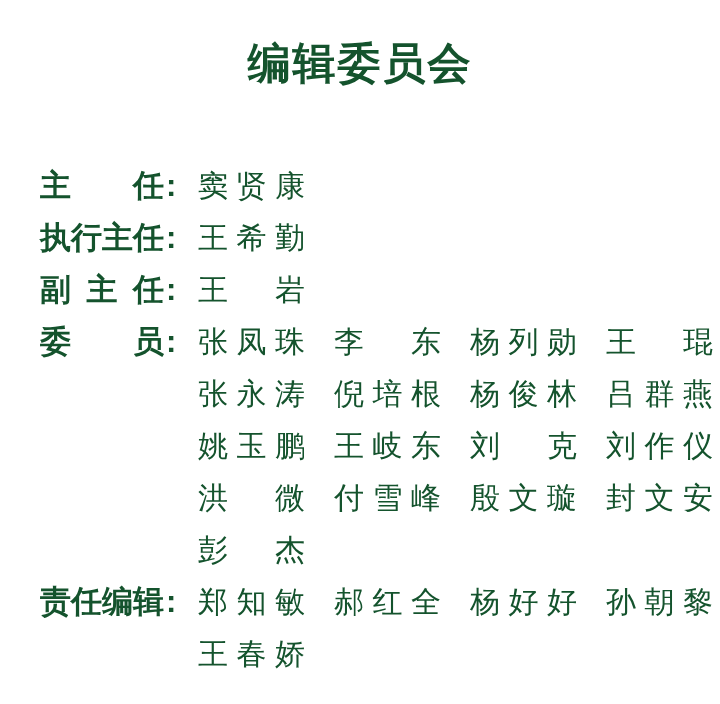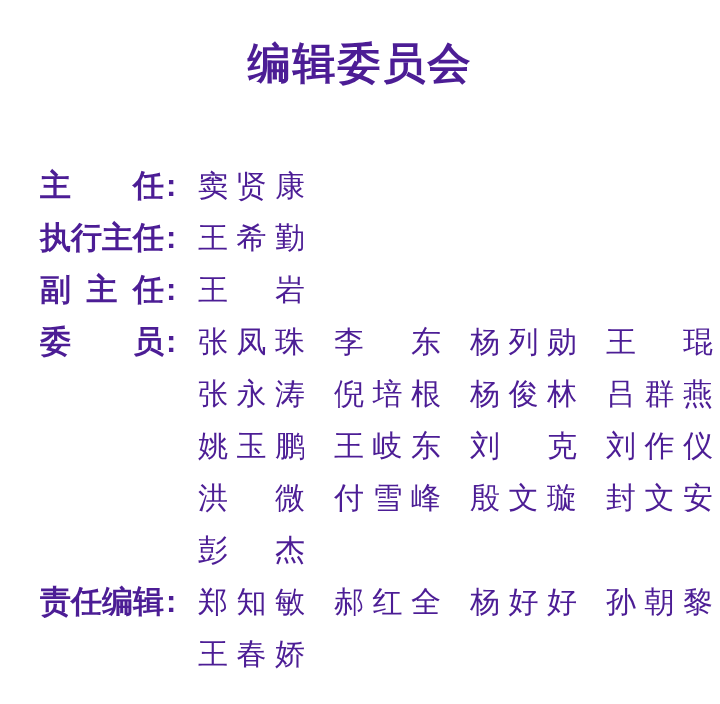--- a/index.html
+++ b/index.html
@@ -4,21 +4,21 @@
 <style>
   html, body {
     margin: 0;
     padding: 0;
   }
   .page {
     position: relative;
     width: 720px;
     height: 704px;
     background: #ffffff;
-    color: #4c1d95;
+    color: #14532d;
     overflow: hidden;
   }
   .title {
     margin-top: 36px;
     text-align: center;
     font-family: "Liberation Sans", "DejaVu Sans", sans-serif;
     font-weight: bold;
     font-size: 43px;
     line-height: 54px;
     letter-spacing: 2px;

